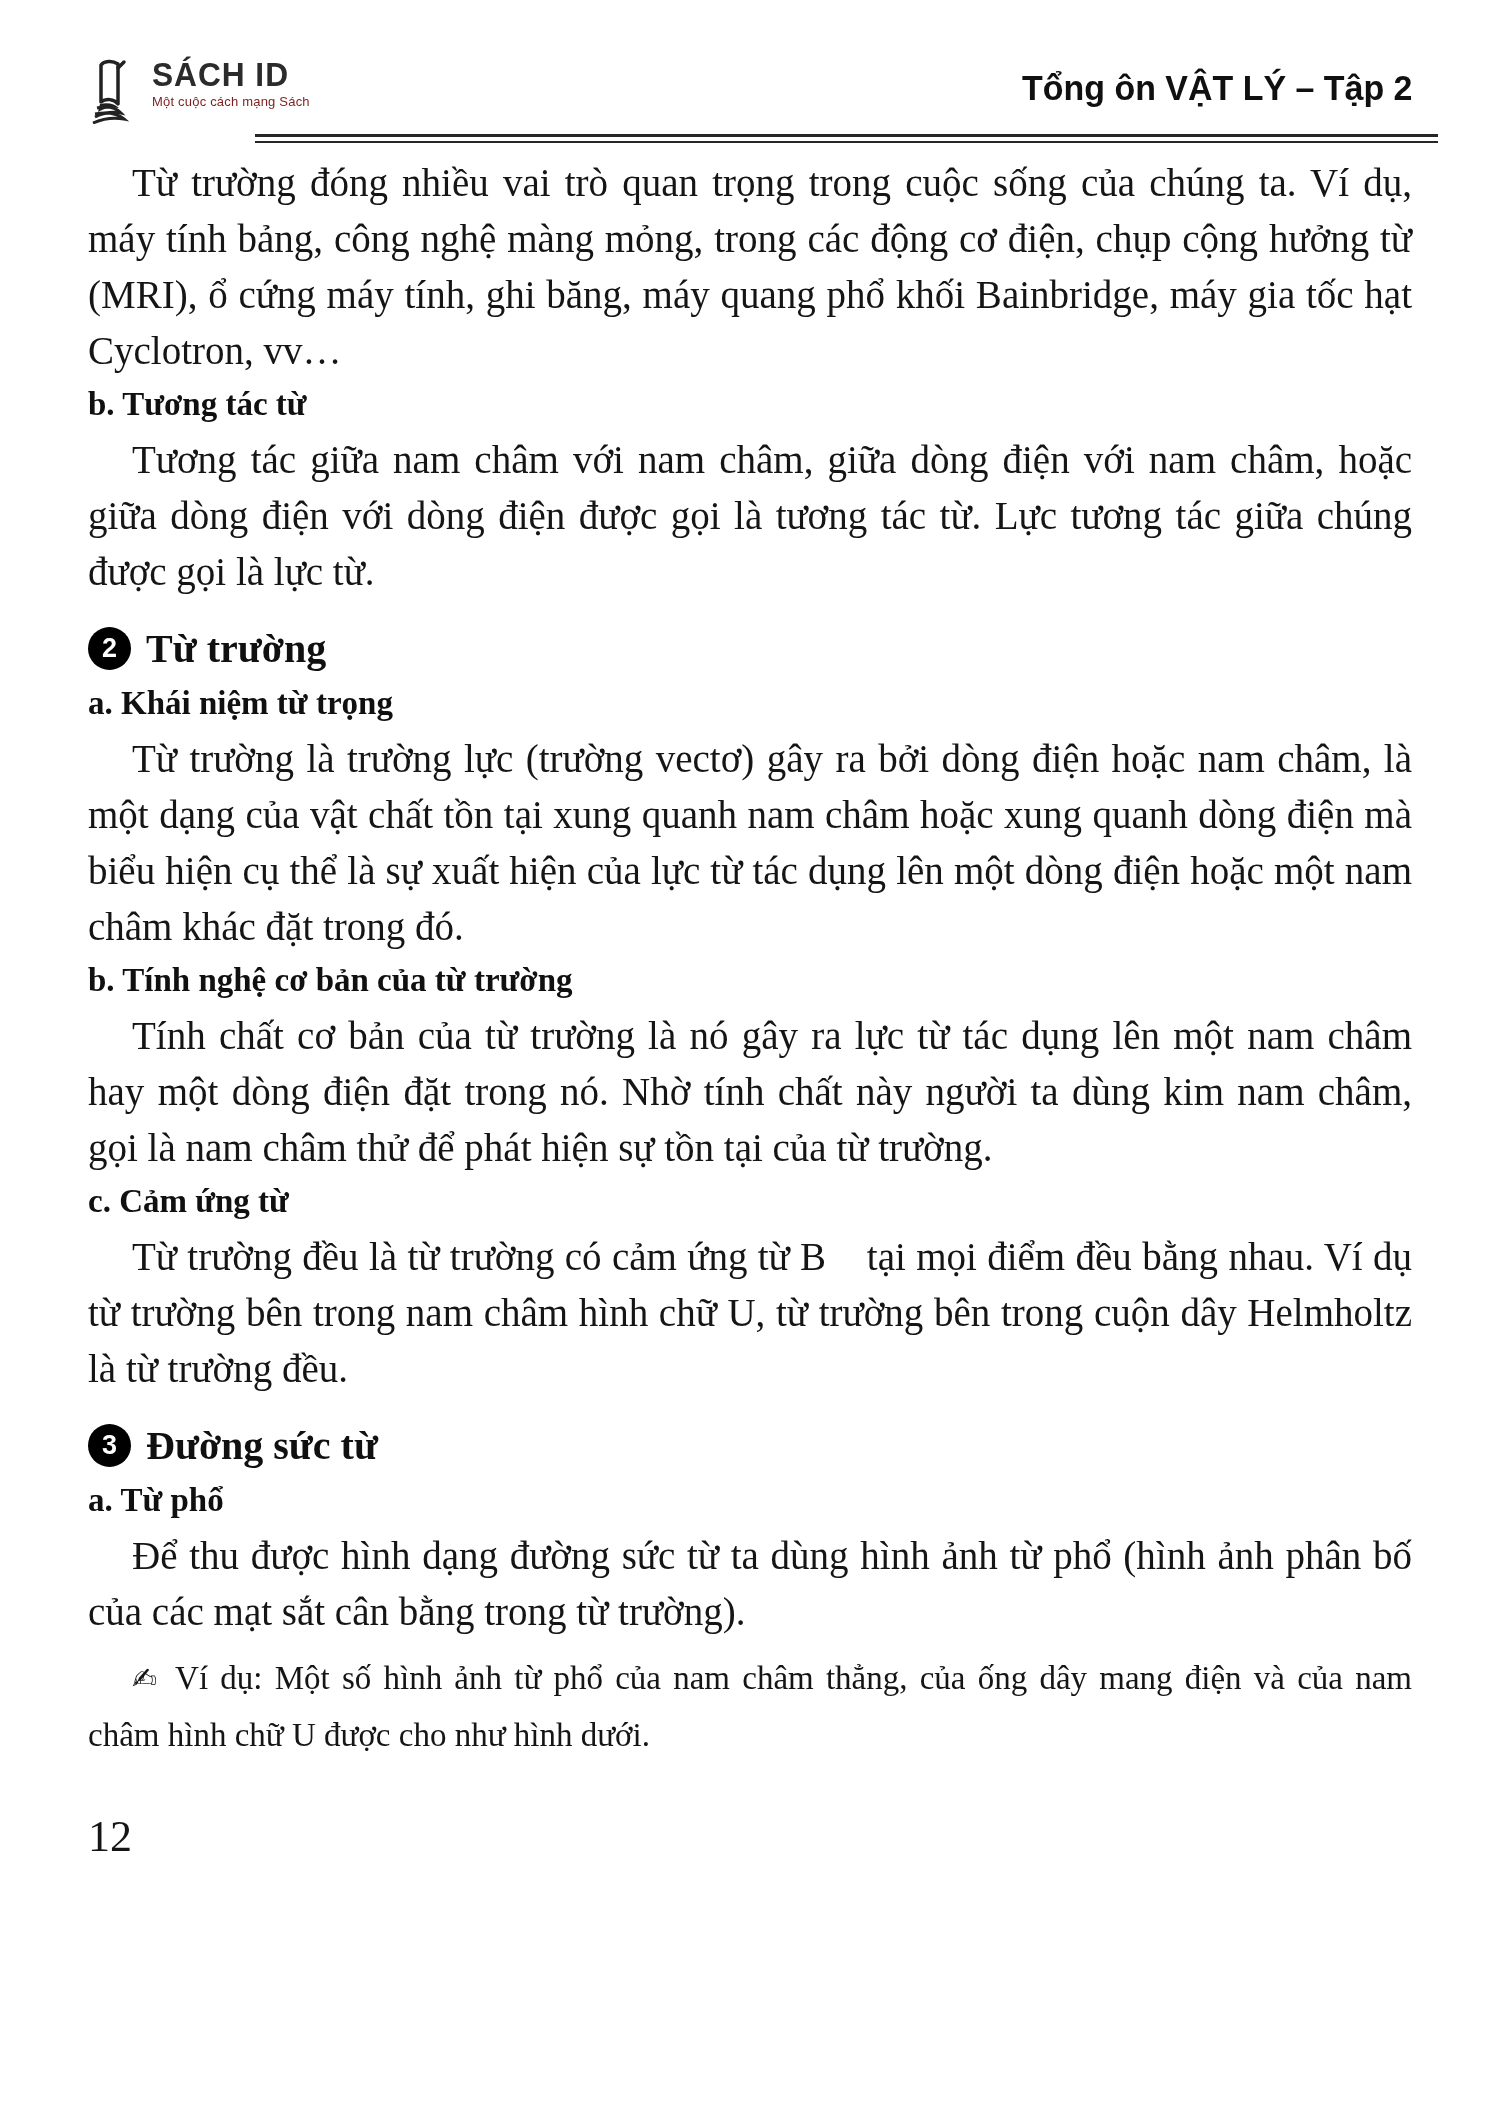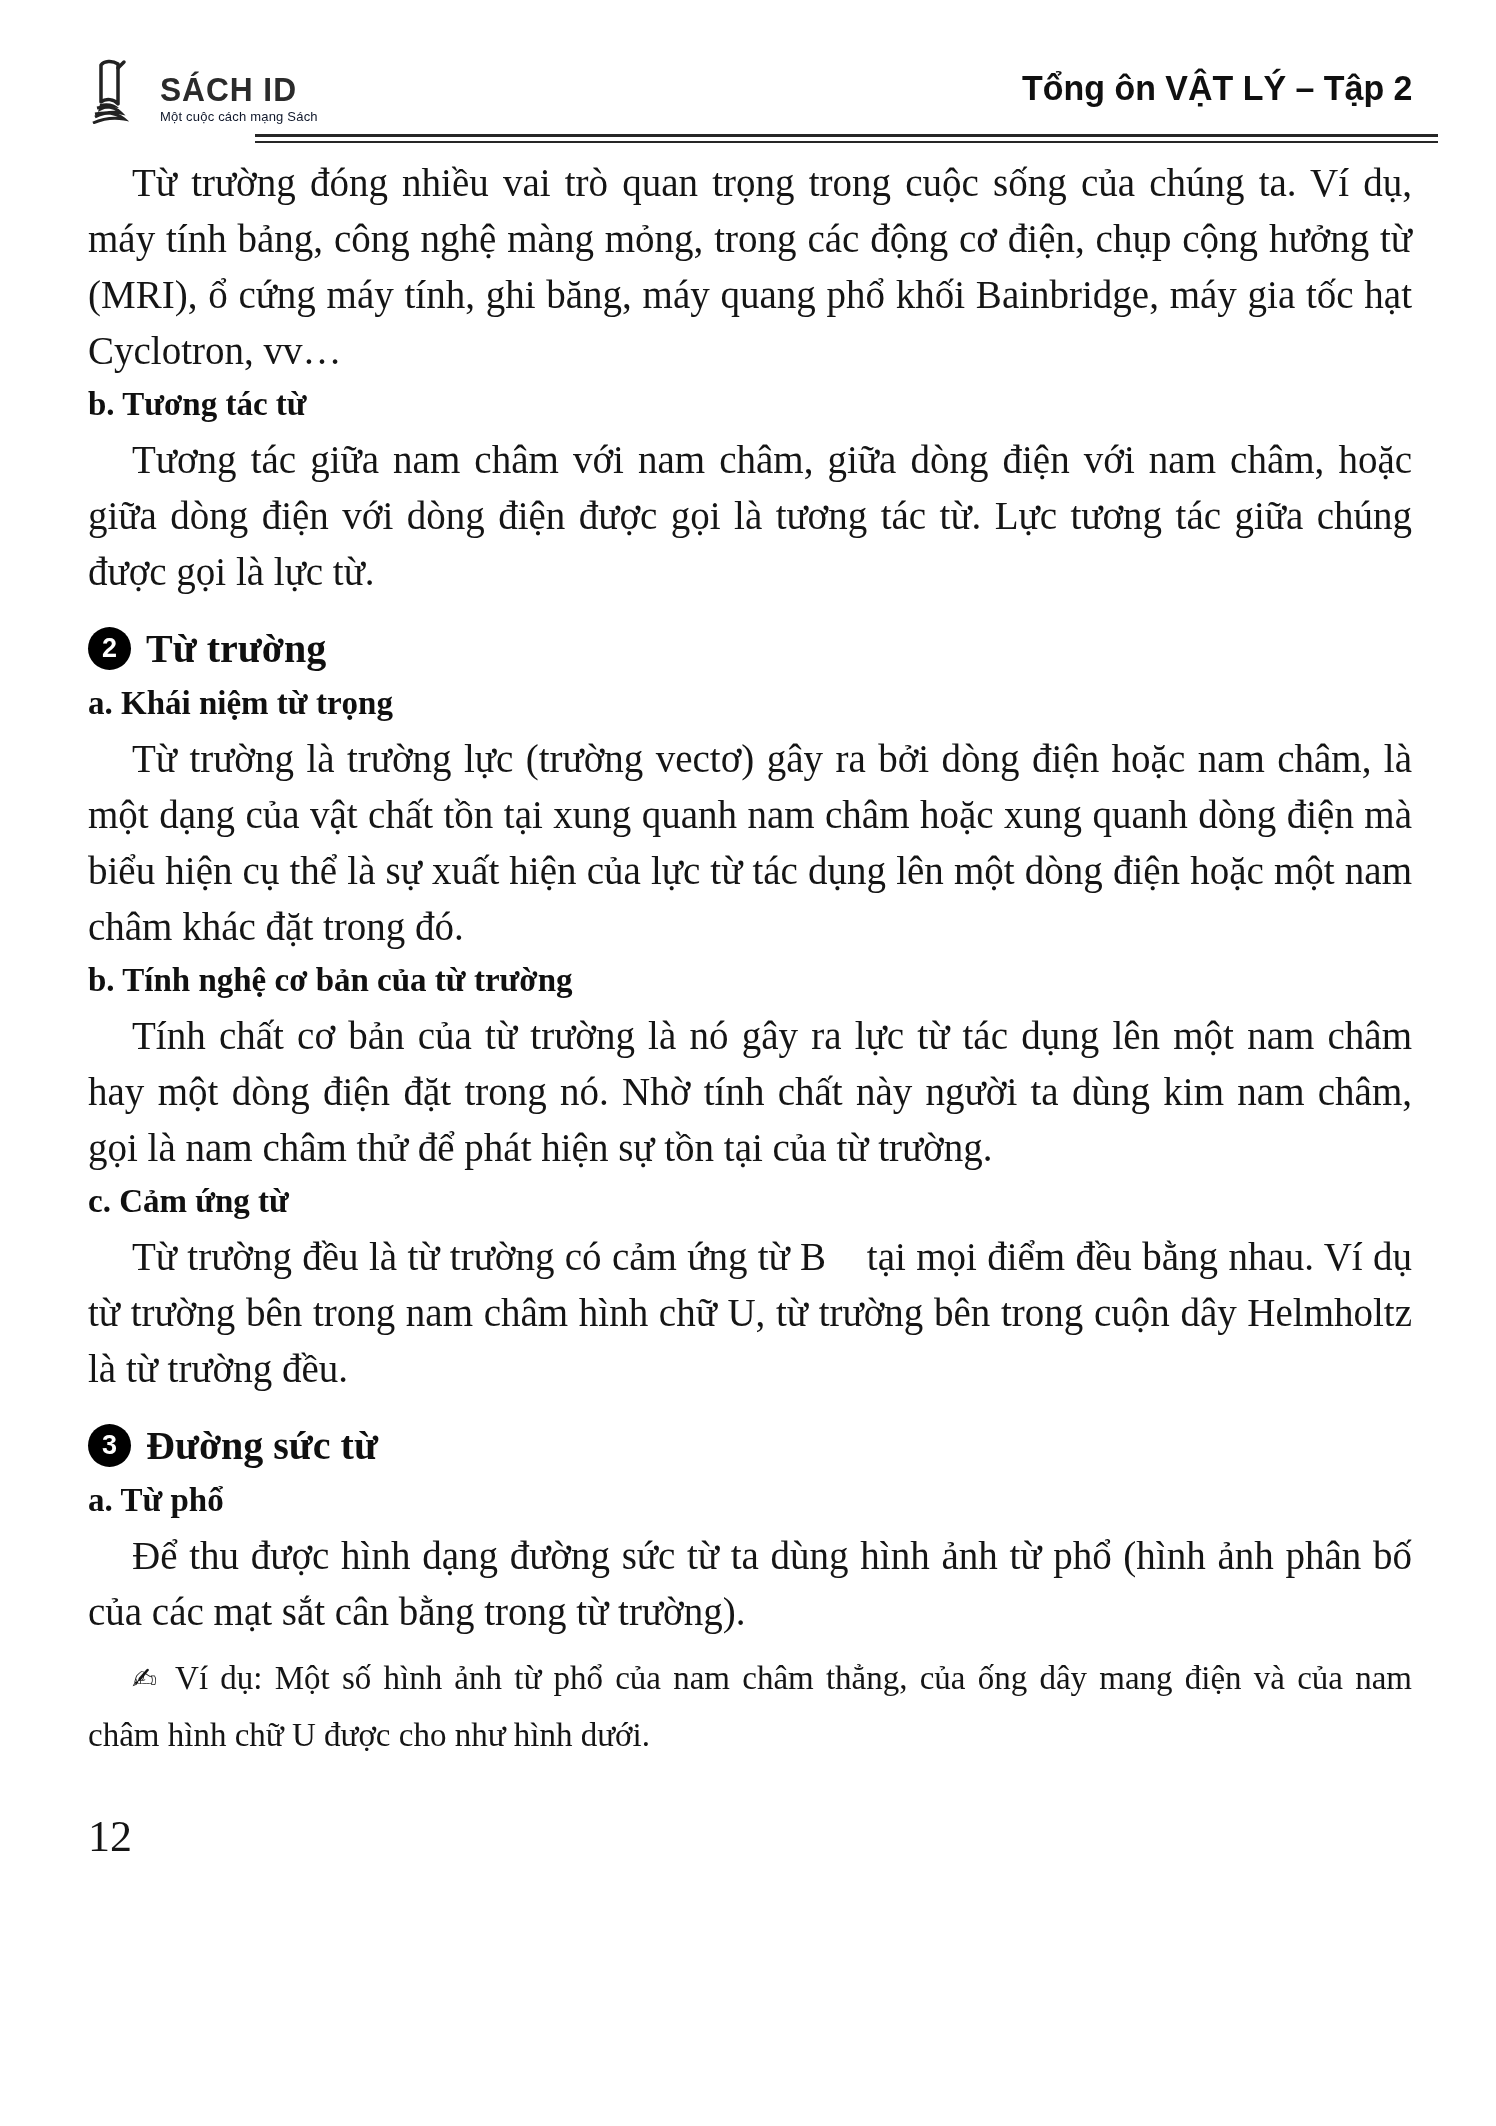--- a/index.html
+++ b/index.html
@@ -10,32 +10,32 @@
     box-sizing:border-box;
     padding:40px 84px 0 88px;
     font-family:"Liberation Serif","DejaVu Serif",serif;
     color:#151515;
   }
   
   .page-header{
     display:flex;justify-content:space-between;align-items:flex-end;
     height:84px;
   }
-  .logo{display:flex;align-items:flex-end;gap:8px;}
+  .logo{display:flex;align-items:flex-start;}
   .logo-book{width:64px;height:66px;display:inline-block;}
   .logo-text{display:flex;flex-direction:column;}
   .logo-name{
     font-family:"Liberation Sans",sans-serif;
     font-weight:bold;font-size:33px;letter-spacing:1px;color:#2b2b2b;
     line-height:34px;
     transform:scaleX(.96);transform-origin:left;
   }
   .logo-tagline{
     font-family:"Liberation Sans",sans-serif;
-    font-size:13px;color:#0f172a;margin-top:2px;letter-spacing:.2px;
+    font-size:13px;color:#7f1d1d;margin-top:2px;letter-spacing:.2px;
   }
   .book-title{
     font-family:"Liberation Sans",sans-serif;
     font-weight:bold;font-size:35px;color:#101010;
     padding-bottom:16px;
     transform:scaleX(.97);transform-origin:right;
     white-space:nowrap;
   }
   .header-rule{
     height:4px;

